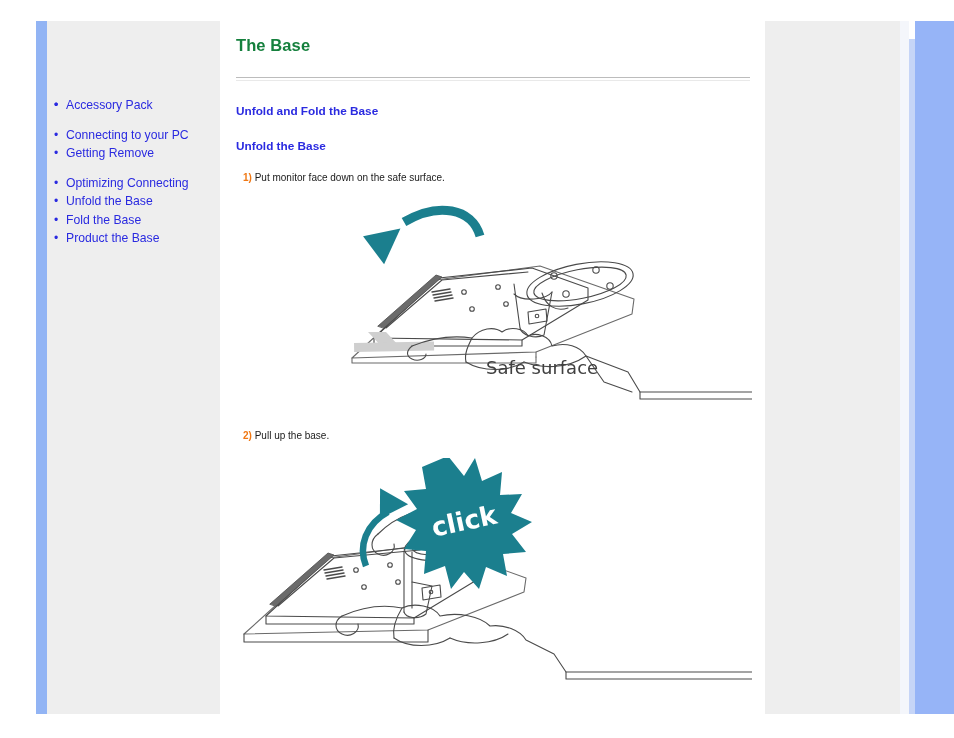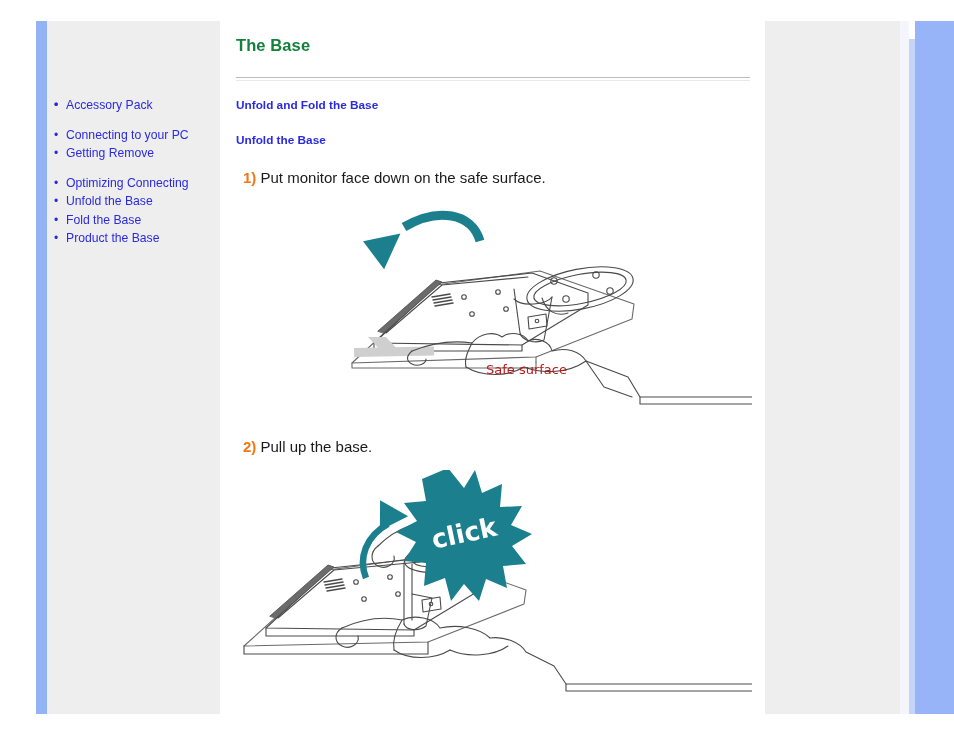--- a/index.html
+++ b/index.html
@@ -128,46 +128,46 @@
     border-top: 1px solid #bcbcbc;
     border-bottom: 1px solid #e9e9e9;
     width: 514px;
   }
   .sub-head {
     font-size: 11.8px;
     font-weight: bold;
     color: #2a2ae0;
     margin: 0;
   }
-  #sub-head-1 { margin-top: 17px; }
+  #sub-head-1 { margin-top: 23px; }
   #sub-head-2 { margin-top: 21px; }
 
   .step {
-    margin-top: 23px;
+    margin-top: 17px;
     padding-left: 7px;
-    font-size: 15px;
+    font-size: 10px;
     color: #1a1a1a;
     line-height: 16px;
   }
   .step-num {
     color: #f07814;
     font-weight: bold;
   }
 
   .figure {
     position: relative;
     width: 516px;
   }
   #figure-1 { margin-top: 8px; height: 215px; }
   #figure-2 { margin-top: 14px; height: 225px; }
   .fig-caption {
     position: absolute;
     font-family: "DejaVu Sans", sans-serif;
-    font-size: 13px;
-    color: #b91c1c;
+    font-size: 18px;
+    color: #404040;
   }
   #fig1-caption { left: 250px; top: 161px; }
   .fig-svg { position: absolute; left: 0; top: 0; }
 </style>
 </head>
 <body>
 
 <div id="left-panel">
   <div id="left-panel-bar"></div>
   <div id="left-panel-body">

